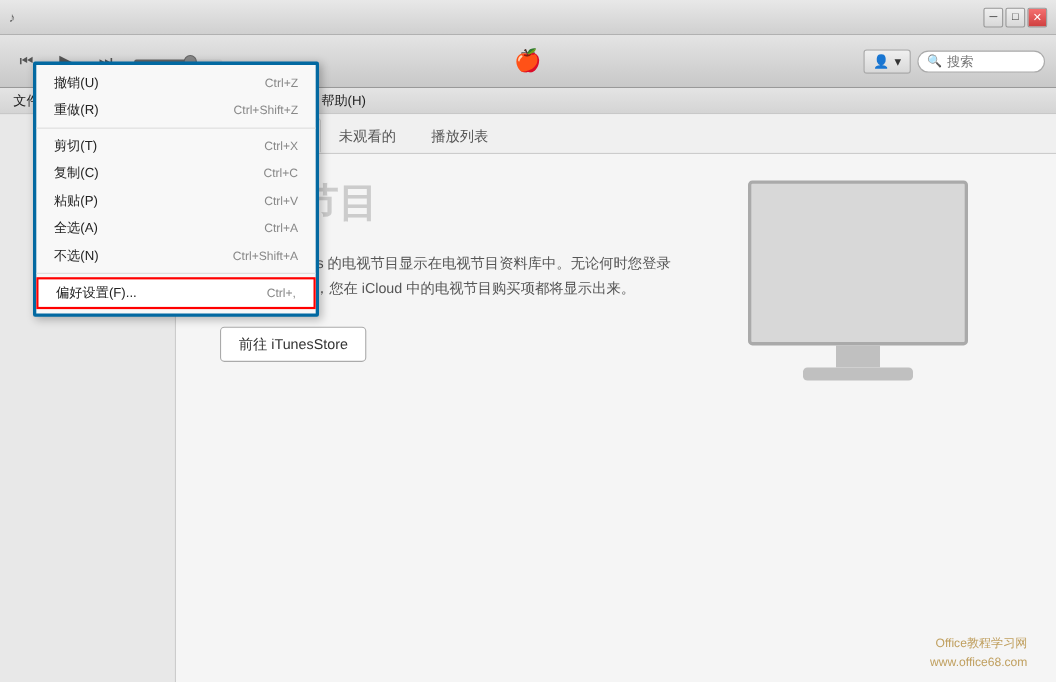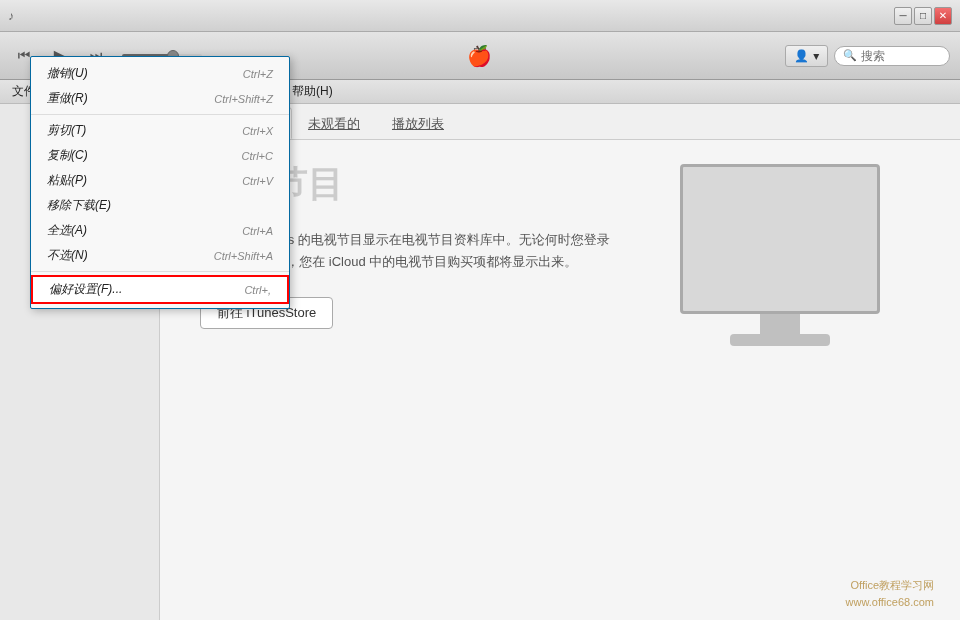--- a/index.html
+++ b/index.html
@@ -176,21 +176,20 @@
       padding: 0 20px;
       background: #f0f0f0;
       border-bottom: 1px solid #ccc;
     }
     .tab {
       padding: 6px 16px;
       font-size: 13px;
       cursor: pointer;
       color: #555;
       border-radius: 4px 4px 0 0;
-      text-decoration: underline;
     }
     .tab.active {
       background: #f5f5f5;
       color: #222;
       font-weight: bold;
       border: 1px solid #ccc;
       border-bottom: 1px solid #f5f5f5;
     }
 
     
@@ -253,26 +252,25 @@
 
     
     .dropdown-overlay {
       position: absolute;
       top: 56px;
       left: 30px;
       z-index: 100;
     }
     .dropdown-menu {
       background: #f8f8f8;
-      border: 1px solid #0369a1;
+      border: 3px solid #0369a1;
       border-radius: 2px;
       box-shadow: 2px 2px 8px rgba(0,0,0,0.25);
       min-width: 260px;
       padding: 4px 0;
-      font-style: italic;
     }
     .dropdown-item {
       display: flex;
       align-items: center;
       justify-content: space-between;
       padding: 4px 16px;
       font-size: 12px;
       color: #222;
       cursor: pointer;
       white-space: nowrap;
@@ -405,24 +403,20 @@
       </div>
       <div class="dropdown-item">
         <span>复制(C)</span>
         <span class="shortcut">Ctrl+C</span>
       </div>
       <div class="dropdown-item">
         <span>粘贴(P)</span>
         <span class="shortcut">Ctrl+V</span>
       </div>
       <div class="dropdown-item">
-        <span>移除下载(E)</span>
-        <span class="shortcut"></span>
-      </div>
-      <div class="dropdown-item">
         <span>全选(A)</span>
         <span class="shortcut">Ctrl+A</span>
       </div>
       <div class="dropdown-item">
         <span>不选(N)</span>
         <span class="shortcut">Ctrl+Shift+A</span>
       </div>
       <div class="dropdown-separator"></div>
       <div class="dropdown-item highlighted" style="border: 2px solid red; text-align: center;">
         <span>偏好设置(F)...</span>

